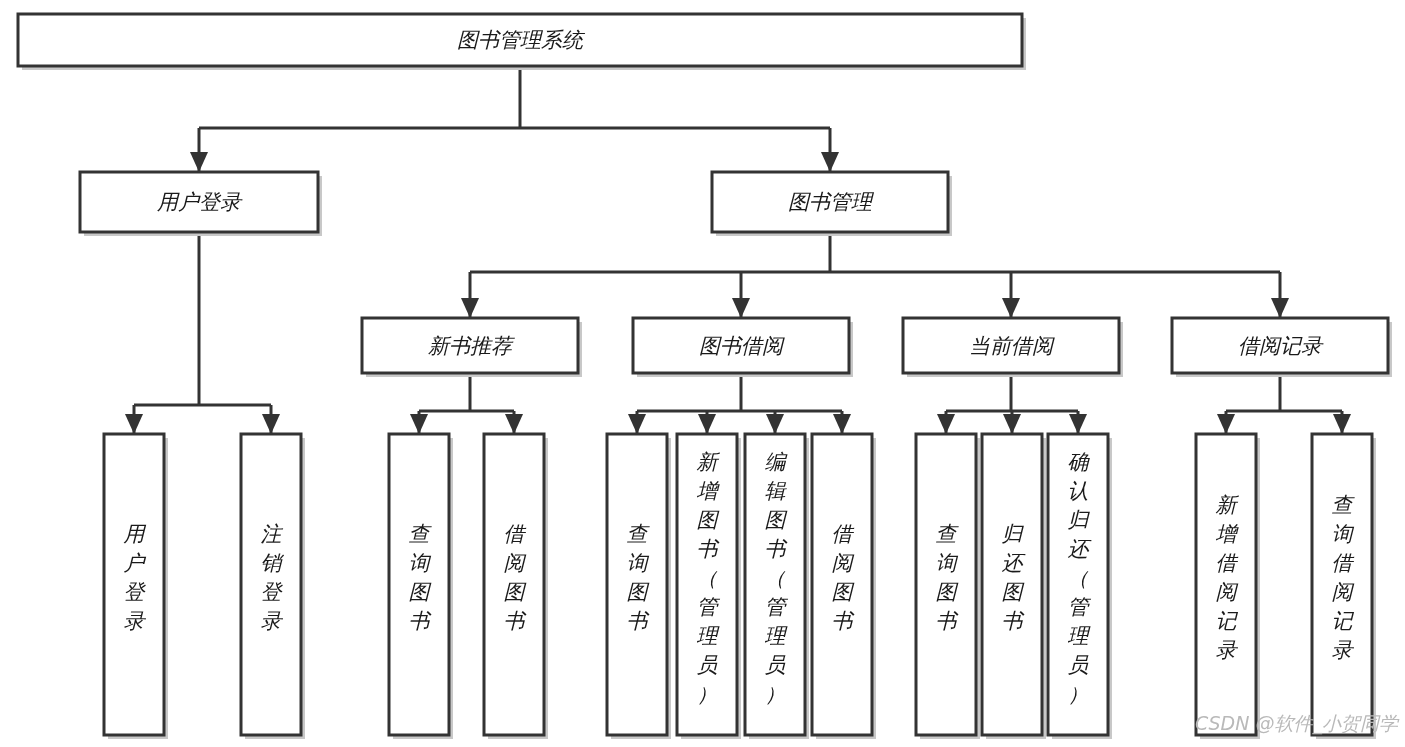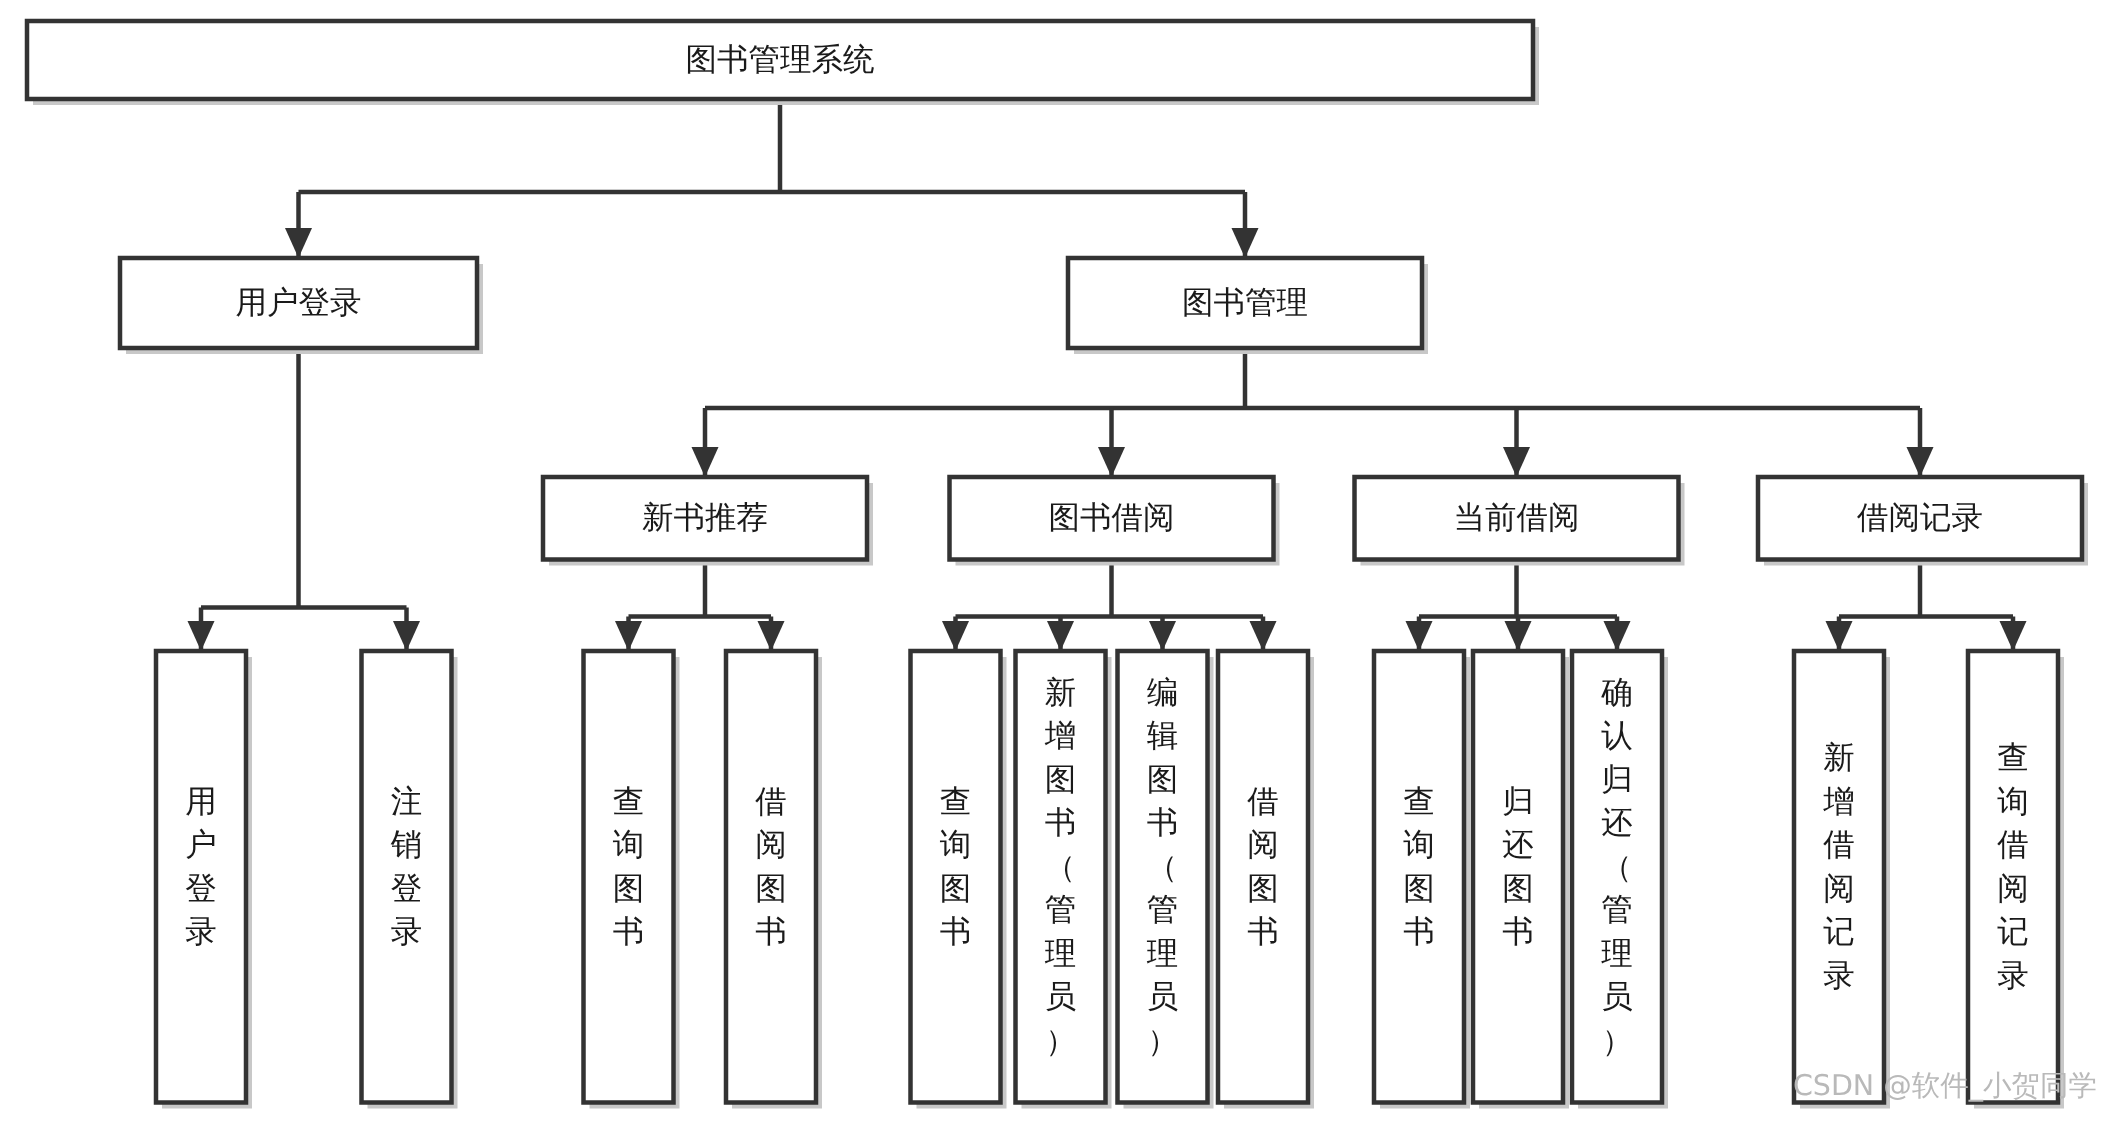--- a/index.html
+++ b/index.html
@@ -13,20 +13,21 @@
     font-family: "DejaVu Sans", "Liberation Sans", sans-serif;
     overflow: hidden;
     position: relative;
   }
   #diagram-root {
     position: absolute;
     left: 0;
     top: 0;
     width: 1405px;
     height: 747px;
+    font-style: italic;
   }
   svg.flow {
     display: block;
     width: 1405px;
     height: 747px;
   }
   .node-rect {
     fill: #ffffff;
     stroke: #333333;
     stroke-width: 3;

